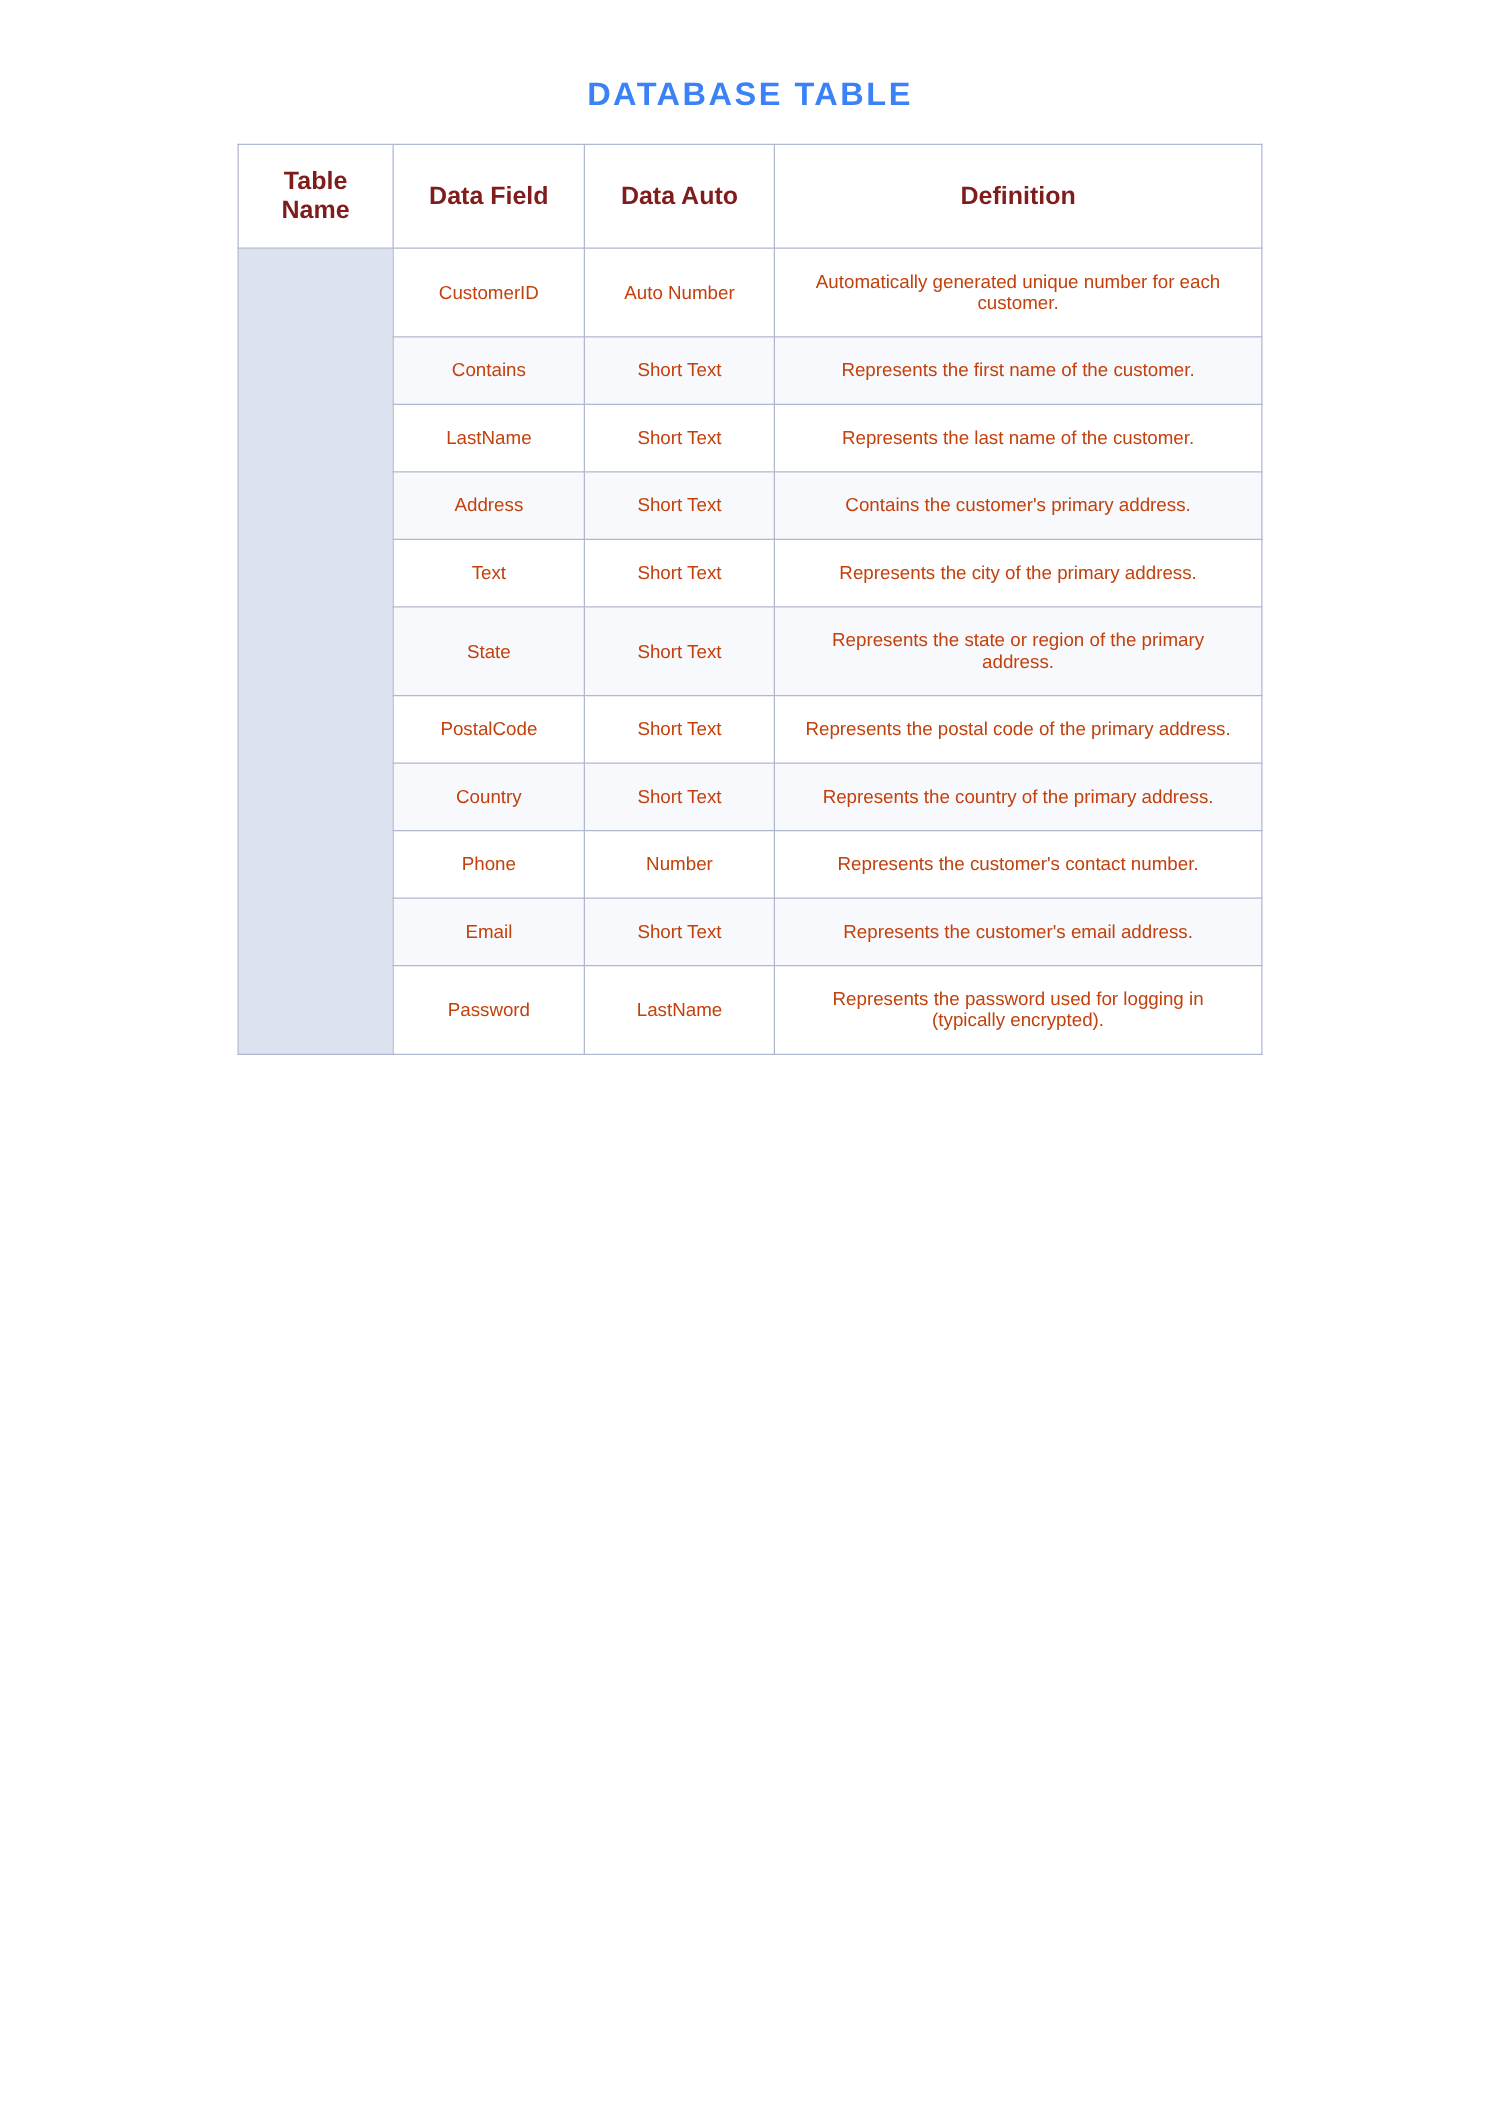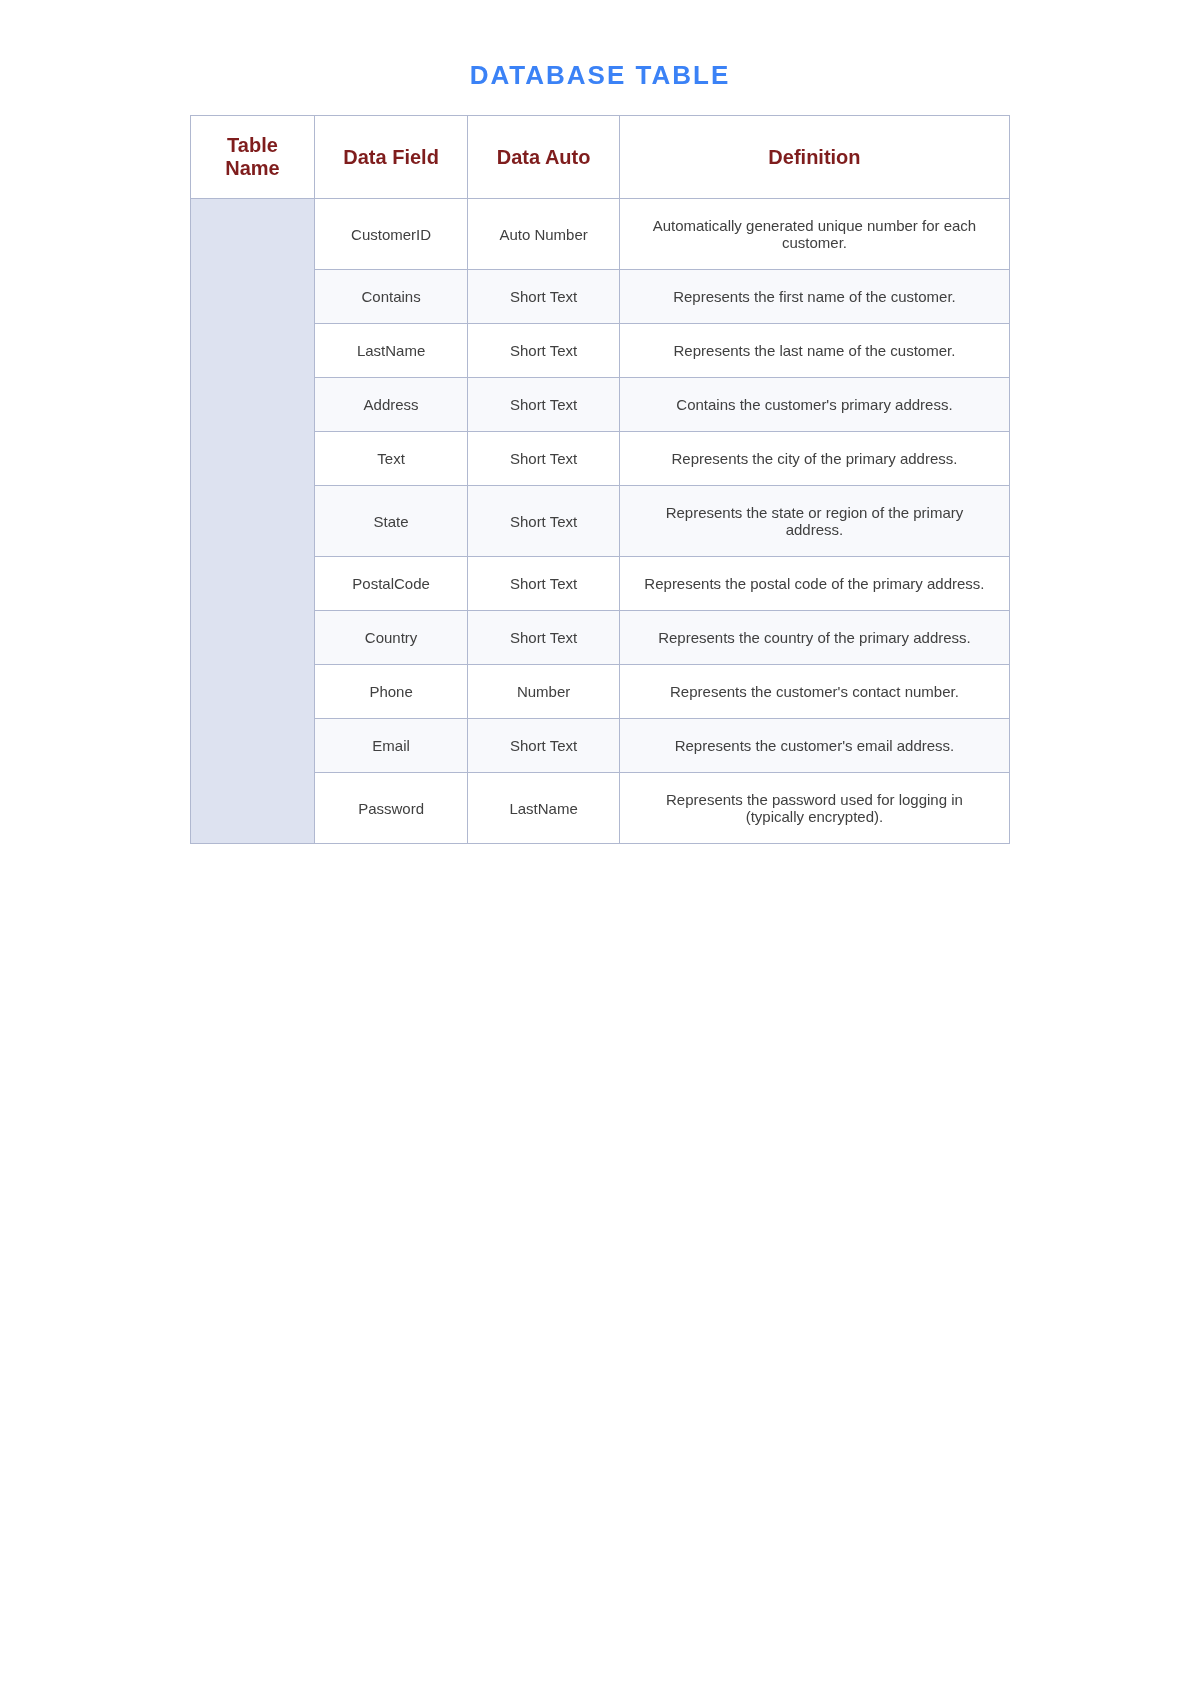--- a/index.html
+++ b/index.html
@@ -47,21 +47,21 @@
 
     .db-table thead tr th {
       background: #ffffff;
       font-weight: bold;
       font-size: 20px;
       color: #7f1d1d;
     }
 
     .db-table tbody tr td {
       font-size: 15px;
-      color: #404040;
+      color: #c2410c;
     }
 
     .db-table tbody tr td:last-child {
       text-align: center;
     }
 
     .col-table-name {
       background-color: #dde2f0;
       width: 130px;
       vertical-align: middle;

